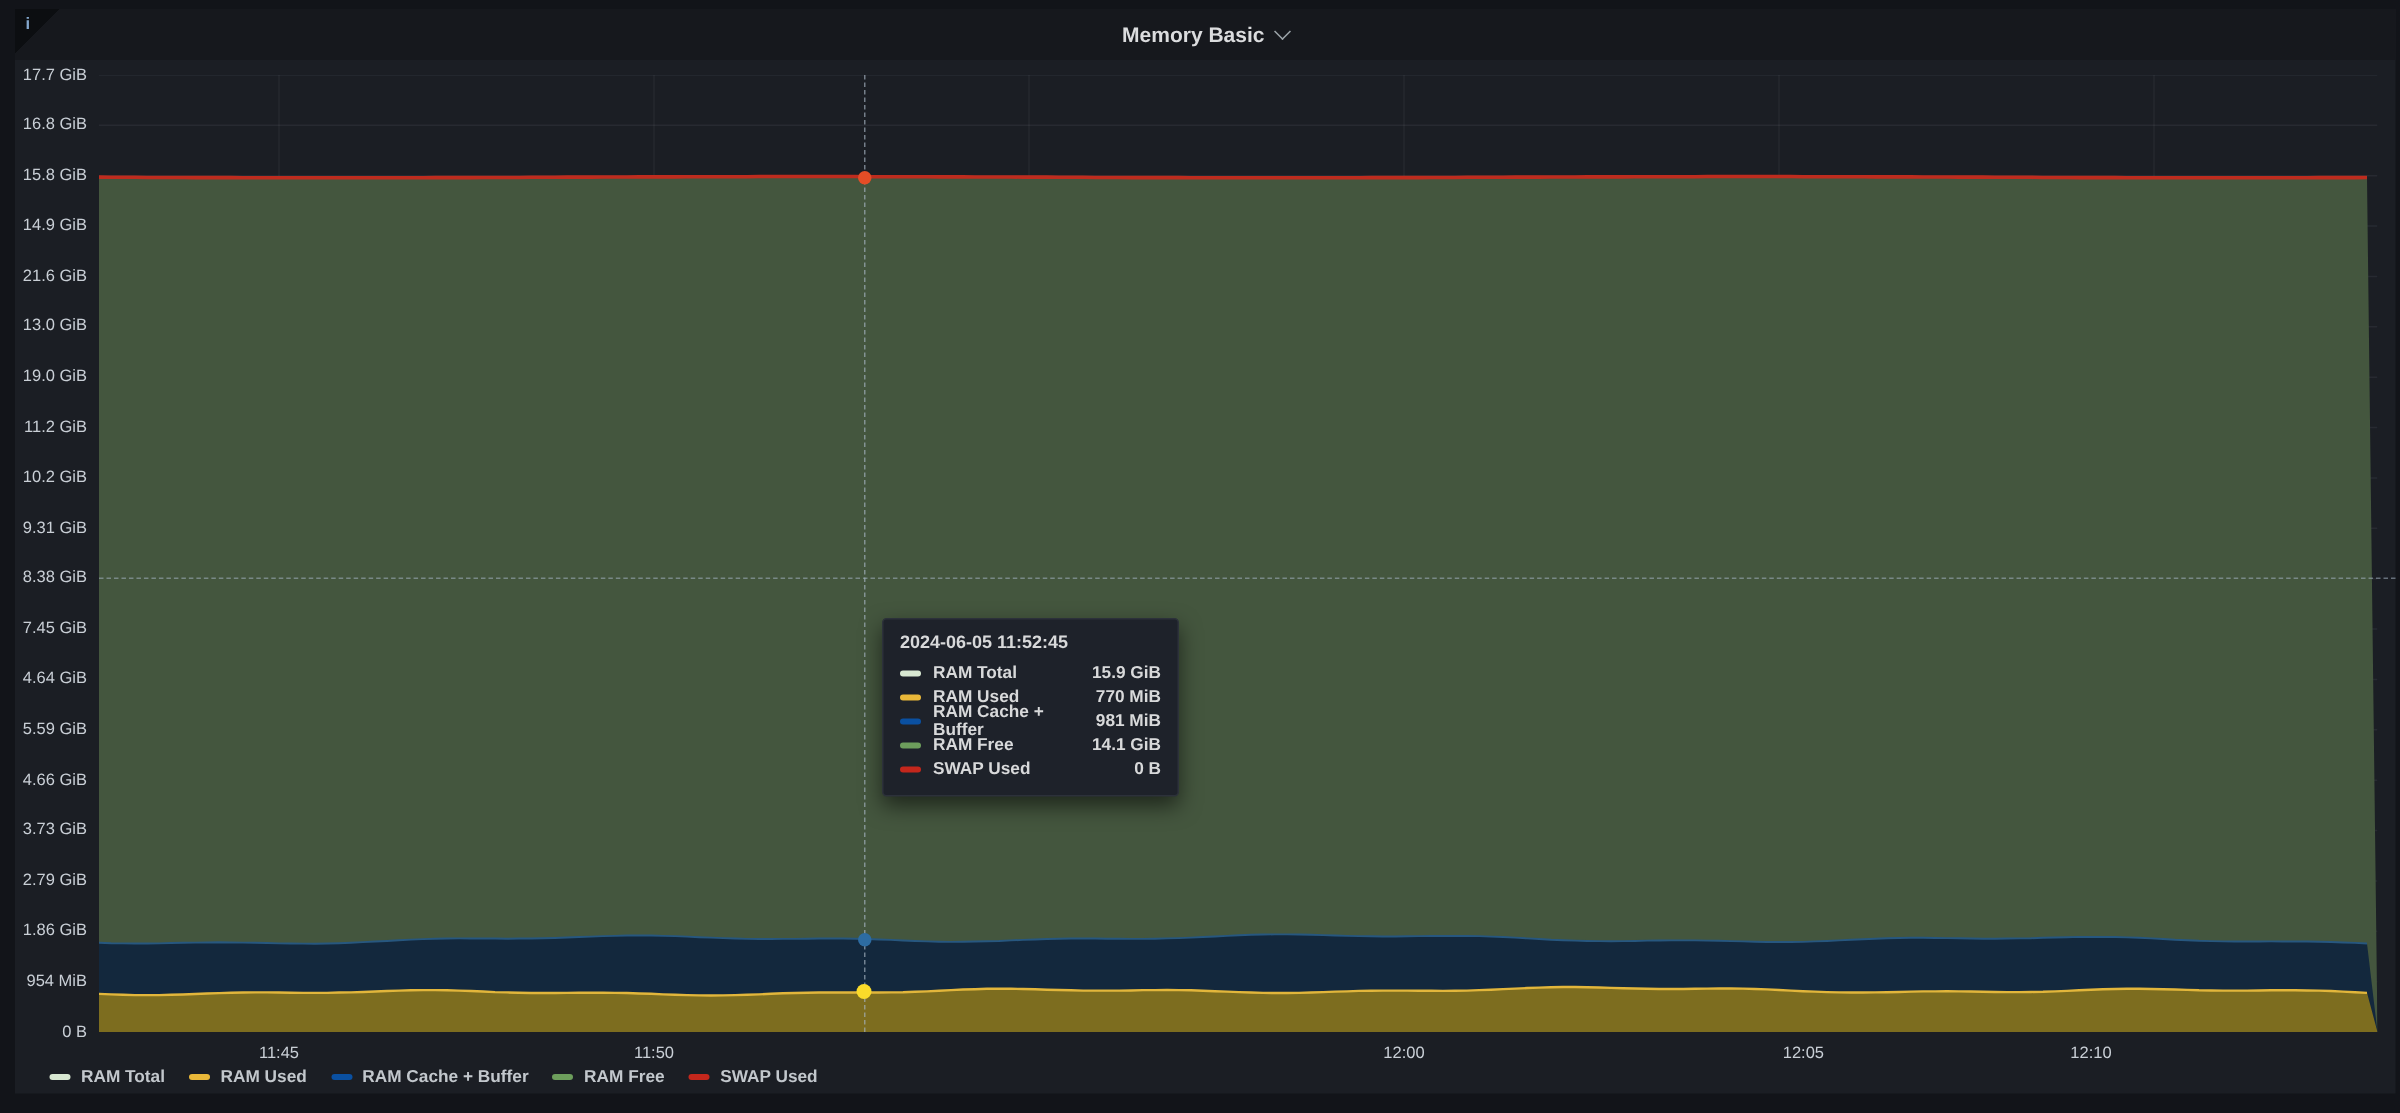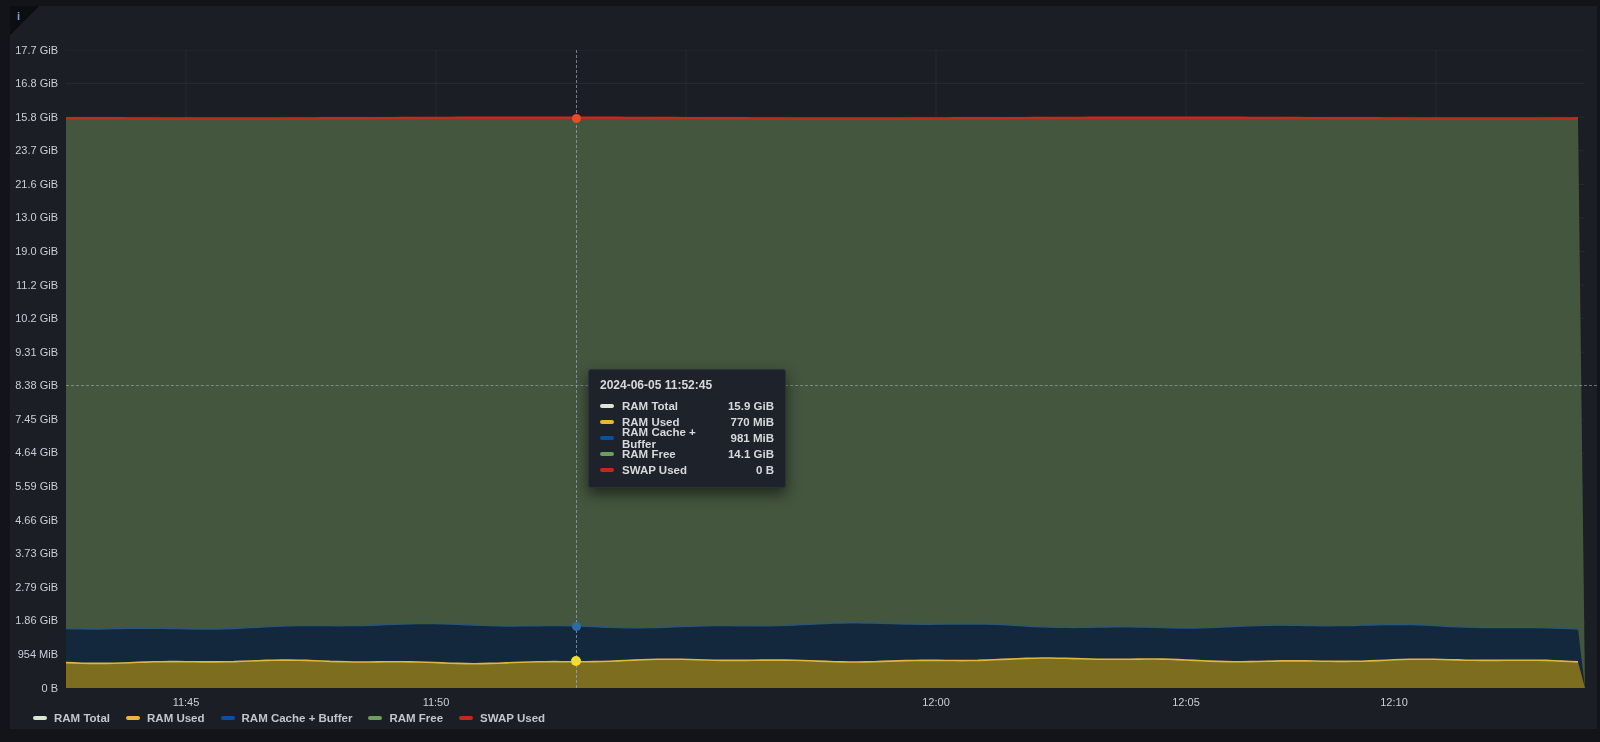--- a/index.html
+++ b/index.html
@@ -13,69 +13,73 @@
         transform:rotate(45deg);margin-left:8px;margin-top:-4px;}
   .info-corner{position:absolute;left:10px;top:6px;width:30px;height:30px;cursor:pointer;
         background:linear-gradient(135deg,#0C0E11 50%,rgba(0,0,0,0) 50%);}
   .info-i{position:absolute;left:7px;top:4px;color:#83A7CC;font-size:11px;font-weight:700;font-style:normal;}
   .chart-layer{position:absolute;left:0;top:0;width:1600px;height:530px;}
   .y-label{position:absolute;color:#C9CFD6;font-size:11px;font-weight:500;text-align:right;width:56px;}
   .x-label{position:absolute;color:#C9CFD6;font-size:11px;font-weight:500;text-align:center;width:60px;}
   .cross-v{position:absolute;border-left:1px dashed rgba(166,180,194,0.65);}
   .cross-h{position:absolute;border-top:1px dashed rgba(166,180,194,0.55);}
   .dot{position:absolute;border-radius:50%;}
-  .tooltip{position:absolute;left:588px;top:369px;width:198px;box-sizing:border-box;
+  .tooltip{position:absolute;left:588px;top:412px;width:198px;box-sizing:border-box;
         background:#1E222A;border:1px solid #2C313A;border-radius:3px;
         box-shadow:0 6px 14px rgba(0,0,0,0.55);padding:8px 11px 9px 11px;z-index:30;}
   .tt-head{color:#D8D9DA;font-size:12px;font-weight:700;margin-bottom:6px;}
   .tt-row{display:flex;align-items:center;height:16px;}
   .swatch{display:inline-block;width:14px;height:4px;border-radius:2px;flex:0 0 14px;}
   .tt-label{color:#D8D9DA;font-size:11.5px;font-weight:600;margin-left:8px;flex:1;}
   .tt-value{color:#D8D9DA;font-size:11.5px;font-weight:600;margin-left:10px;white-space:nowrap;}
   .legend{position:absolute;left:33px;top:712px;display:flex;align-items:center;z-index:5;}
   .legend-item{display:flex;align-items:center;margin-right:16px;cursor:pointer;}
   .legend-item span.lbl{color:#C2C7CC;font-size:11.5px;font-weight:600;margin-left:7px;}
 </style>
 </head>
 <body>
 
 <div class="page">
   <div class="panel"></div>
 
+  <div class="panel-header">
+    <span class="title">Memory Basic</span>
+    <span class="chev"></span>
+  </div>
 
   <div class="info-corner">
     <span class="info-i">i</span>
   </div>
 
   <div class="chart-layer" id="chart">
       <span class="y-label" style="right: 1542px; top: 43.5px;">17.7 GiB</span>
       <span class="y-label" style="right: 1542px; top: 77.0789px;">16.8 GiB</span>
       <span class="y-label" style="right: 1542px; top: 110.658px;">15.8 GiB</span>
-      <span class="y-label" style="right: 1542px; top: 144.237px;">23.7 GiB</span>
+      <span class="y-label" style="right: 1542px; top: 144.237px;">14.9 GiB</span>
       <span class="y-label" style="right: 1542px; top: 177.816px;">21.6 GiB</span>
       <span class="y-label" style="right: 1542px; top: 211.395px;">13.0 GiB</span>
       <span class="y-label" style="right: 1542px; top: 244.974px;">19.0 GiB</span>
       <span class="y-label" style="right: 1542px; top: 278.553px;">11.2 GiB</span>
       <span class="y-label" style="right: 1542px; top: 312.132px;">10.2 GiB</span>
       <span class="y-label" style="right: 1542px; top: 345.711px;">9.31 GiB</span>
       <span class="y-label" style="right: 1542px; top: 379.289px;">8.38 GiB</span>
       <span class="y-label" style="right: 1542px; top: 412.868px;">7.45 GiB</span>
       <span class="y-label" style="right: 1542px; top: 446.447px;">4.64 GiB</span>
       <span class="y-label" style="right: 1542px; top: 480.026px;">5.59 GiB</span>
       <span class="y-label" style="right: 1542px; top: 513.605px;">4.66 GiB</span>
       <span class="y-label" style="right: 1542px; top: 547.184px;">3.73 GiB</span>
       <span class="y-label" style="right: 1542px; top: 580.763px;">2.79 GiB</span>
       <span class="y-label" style="right: 1542px; top: 614.342px;">1.86 GiB</span>
       <span class="y-label" style="right: 1542px; top: 647.921px;">954 MiB</span>
       <span class="y-label" style="right: 1542px; top: 681.5px;">0 B</span>
       <span class="x-label" style="left: 156px; top: 696px;">11:45</span>
       <span class="x-label" style="left: 406px; top: 696px;">11:50</span>
       <span class="x-label" style="left: 656px; top: 676px; text-decoration: underline;">11:55</span>
       <span class="x-label" style="left: 906px; top: 696px;">12:00</span>
-      <span class="x-label" style="left: 1156px; top: 696px;">12:05</span>
+      <span class="x-label" style="left: 1156px; top: 696px; text-align: right;">12:05</span>
       <span class="x-label" style="left: 1364px; top: 696px;">12:10</span>
       <svg width="1519" height="638" style="position: absolute; left: 66px; top: 50px;">
         <line x1="0" y1="0" x2="1519" y2="0" stroke="rgba(204,212,220,0.07)" stroke-width="1"></line>
         <line x1="0" y1="33.578947368421055" x2="1519" y2="33.578947368421055" stroke="rgba(204,212,220,0.07)" stroke-width="1"></line>
         <line x1="0" y1="67.15789473684211" x2="1519" y2="67.15789473684211" stroke="rgba(204,212,220,0.07)" stroke-width="1"></line>
         <line x1="0" y1="100.73684210526316" x2="1519" y2="100.73684210526316" stroke="rgba(204,212,220,0.07)" stroke-width="1"></line>
         <line x1="0" y1="134.31578947368422" x2="1519" y2="134.31578947368422" stroke="rgba(204,212,220,0.07)" stroke-width="1"></line>
         <line x1="0" y1="167.89473684210526" x2="1519" y2="167.89473684210526" stroke="rgba(204,212,220,0.07)" stroke-width="1"></line>
         <line x1="0" y1="201.47368421052633" x2="1519" y2="201.47368421052633" stroke="rgba(204,212,220,0.07)" stroke-width="1"></line>
         <line x1="0" y1="235.0526315789474" x2="1519" y2="235.0526315789474" stroke="rgba(204,212,220,0.07)" stroke-width="1"></line>

